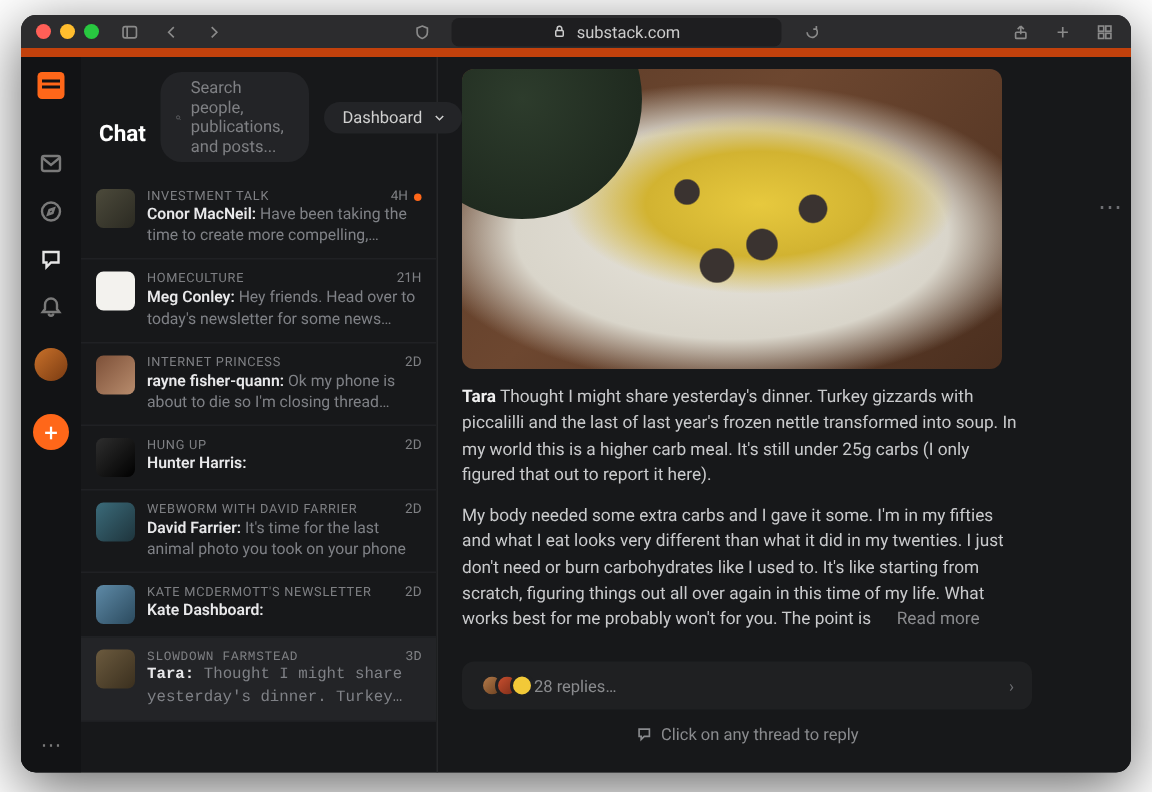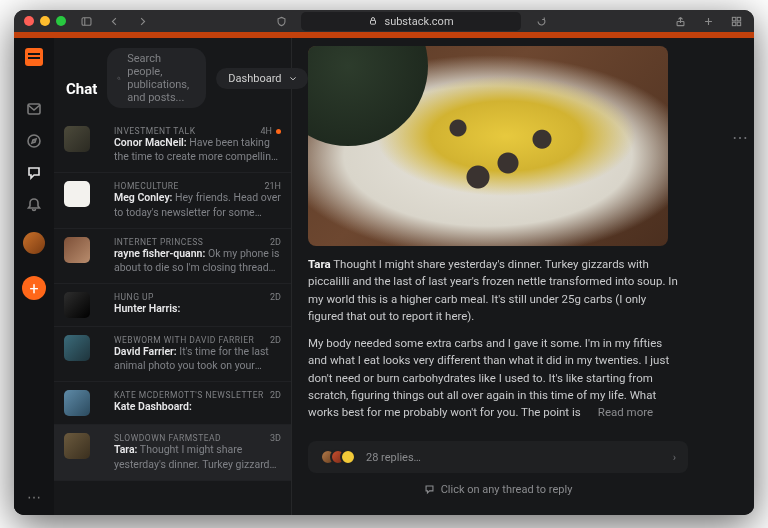--- a/index.html
+++ b/index.html
@@ -94,25 +94,25 @@
   .head-right { display:flex; align-items:center; gap:8px; }
   .dash-btn { background:#232427; border-radius:14px; padding:4px 10px 4px 12px; font-size:11px; color:#d0d0d0; display:flex; align-items:center; gap:6px; }
   .head-icon { width:16px; height:16px; color:#8a8a8a; display:flex; align-items:center; justify-content:center; }
   .head-av { width:20px; height:20px; border-radius:50%; background:linear-gradient(135deg,#a56b3c,#5a3218); }
 
   .thread-list { flex:1; overflow-y:auto; }
   .thread {
     padding: 8px 10px;
     border-bottom:1px solid #202124;
     display:flex;
-    gap:24px;
+    gap:8px;
     align-items:flex-start;
     font-size:10.5px;
   }
-  .thread.selected { background:#232427; }
+  .thread.selected { background:#232427;font-family:Liberation Mono, monospace; }
   .thumb {
     width:26px; height:26px; border-radius:5px; background:#3a3b3e;
     flex-shrink:0; background-size:cover; background-position:center;
   }
   .th1{background:linear-gradient(135deg,#4c4a3b,#2b2a22);}
   .th2{background:#f3f2ee;}
   .th3{background:linear-gradient(135deg,#7d5038,#b88c6d);}
   .th4{background:linear-gradient(135deg,#2e2e2e,#000);}
   .th5{background:linear-gradient(135deg,#3b6b7a,#1e343c);}
   .th6{background:linear-gradient(135deg,#5e8aa7,#2b4a5e);}
@@ -154,21 +154,20 @@
   .post-body p { margin-bottom:10px; }
   .read-more { color:#8a8b8e; }
   .replies-bar {
     width: 380px;
     margin-top:4px;
     background:#1f2022;
     border-radius:8px;
     padding:8px 12px;
     display:flex;
     align-items:center;
-    gap:10px;
     color:#8a8b8e;
     font-size:11px;
   }
   .stack { display:flex; }
   .stack span { width:16px; height:16px; border-radius:50%; border:2px solid #1f2022; margin-left:-6px; }
   .stack span:first-child{margin-left:0;}
   .s1{background:linear-gradient(135deg,#b37a4a,#6a3f1f);}
   .s2{background:linear-gradient(135deg,#c94f2f,#7a2c18);}
   .s3{background:#f2c938;}
   .chev { margin-left:auto; color:#6d6e72; }

